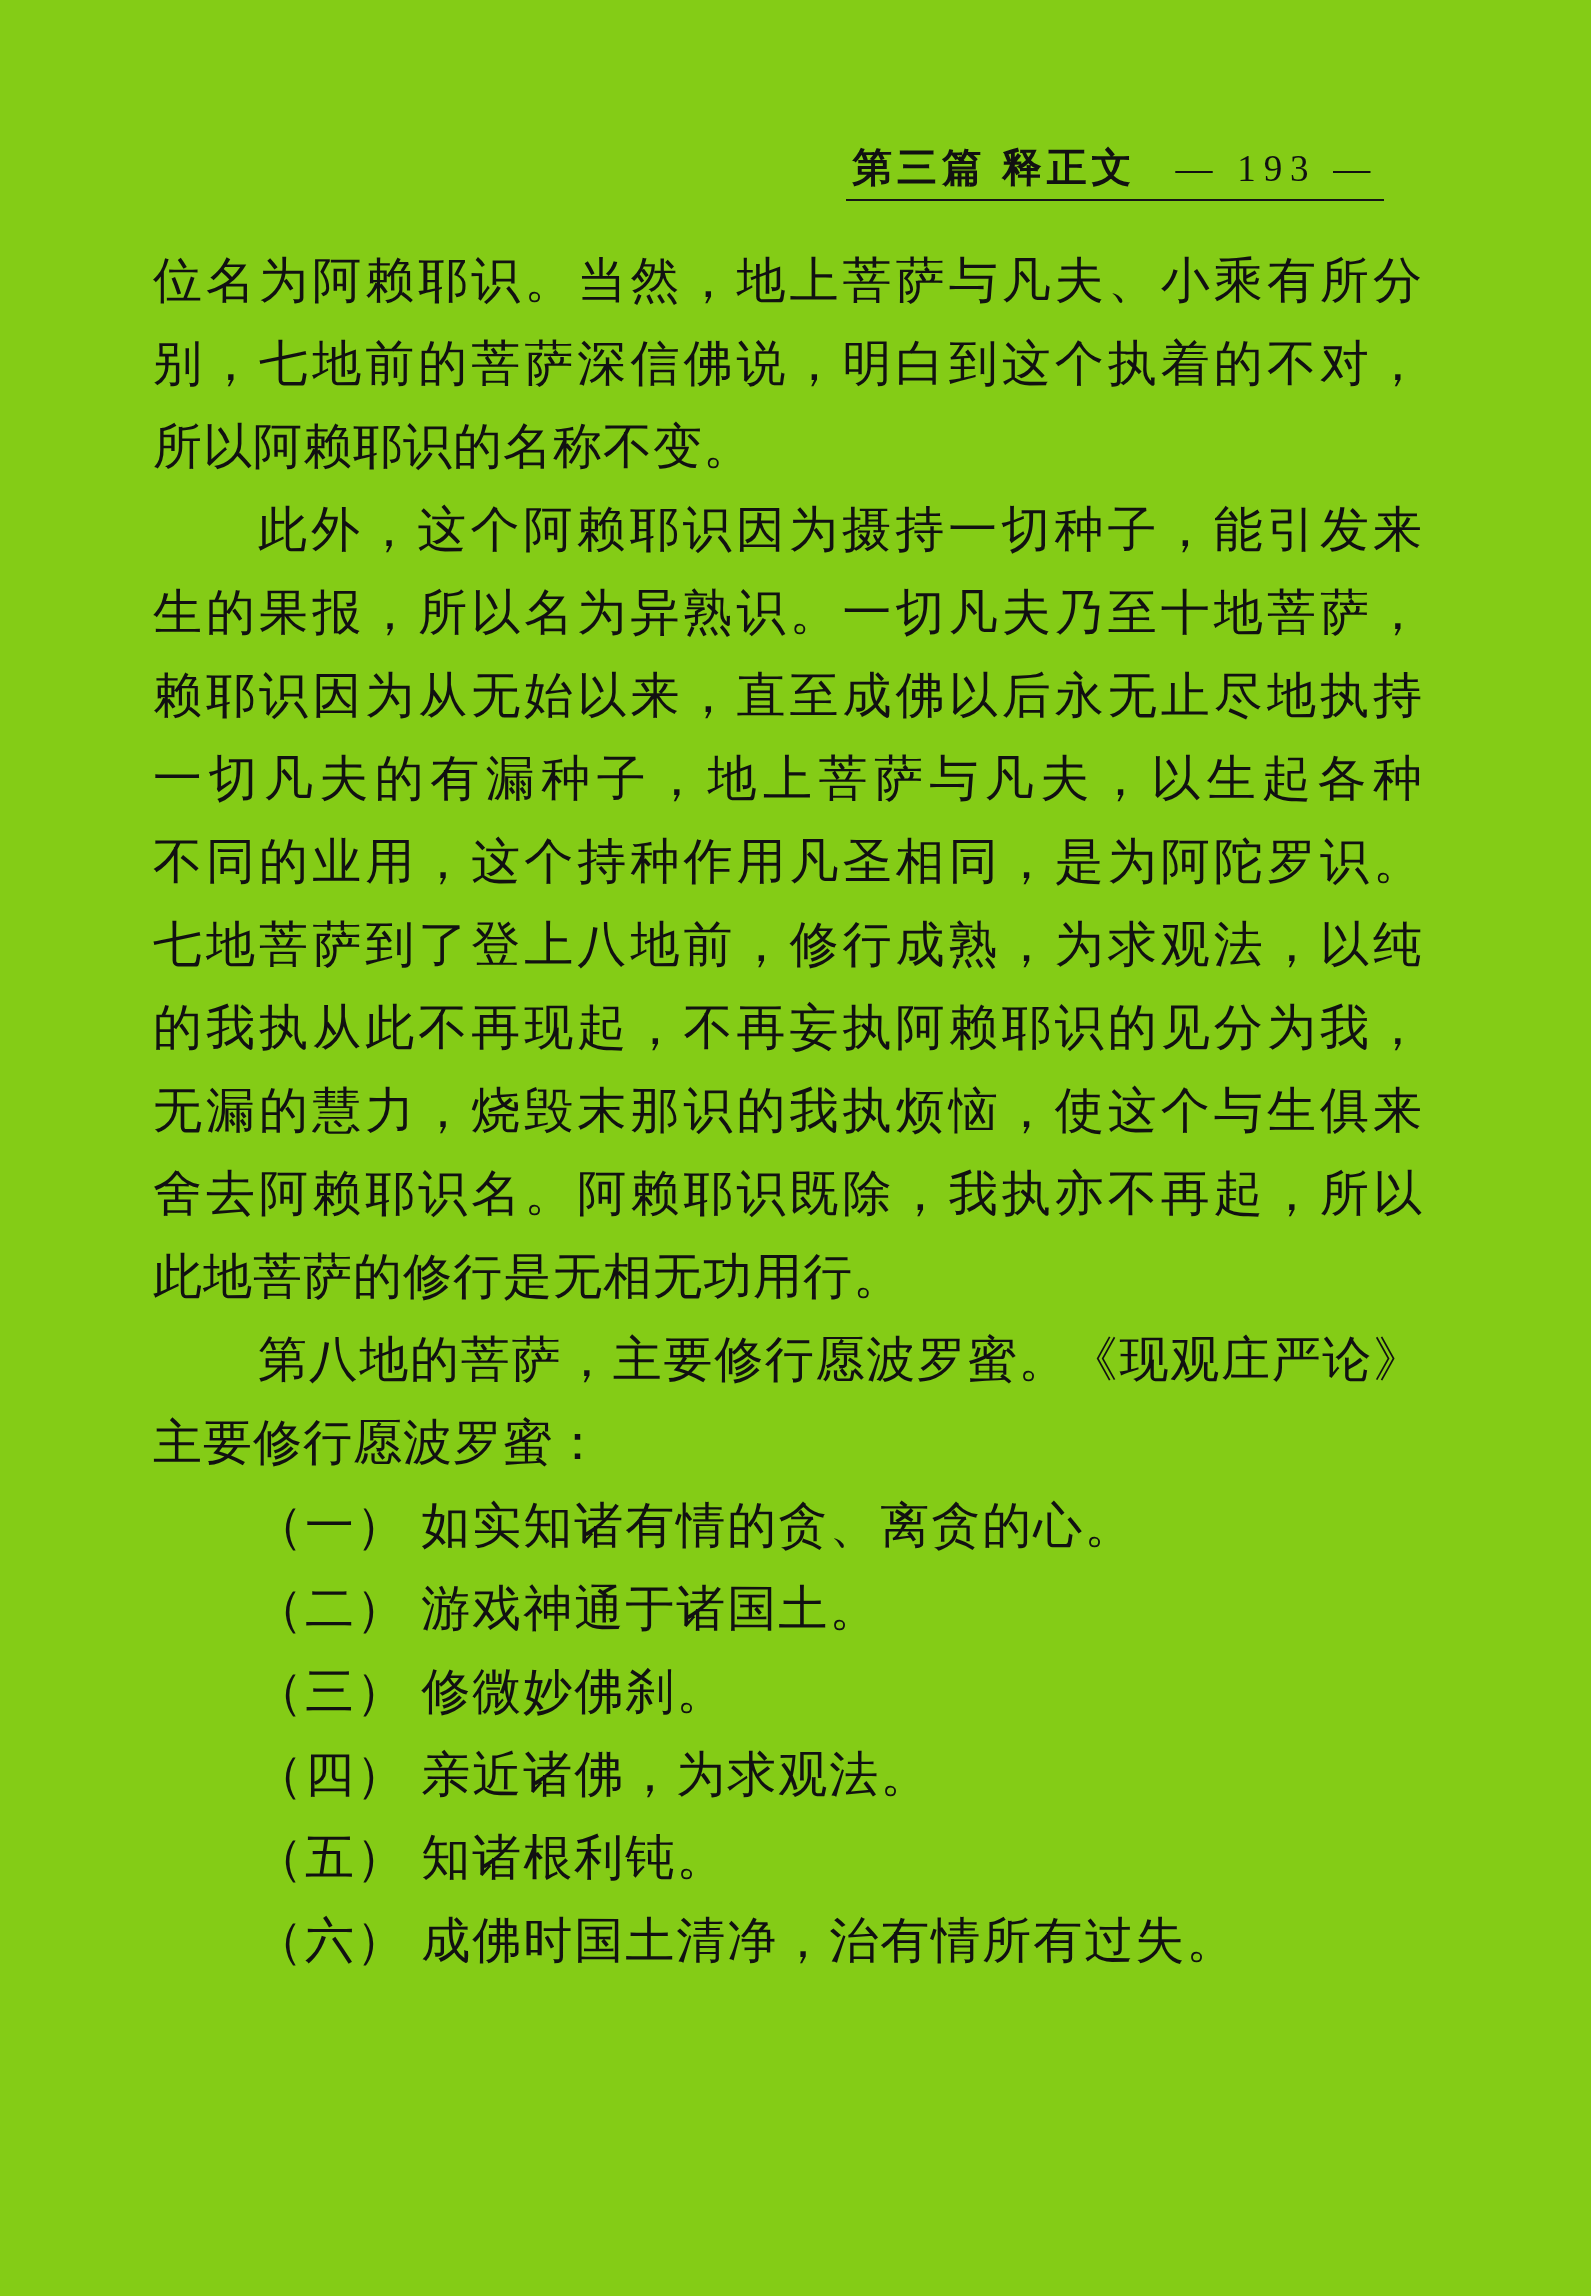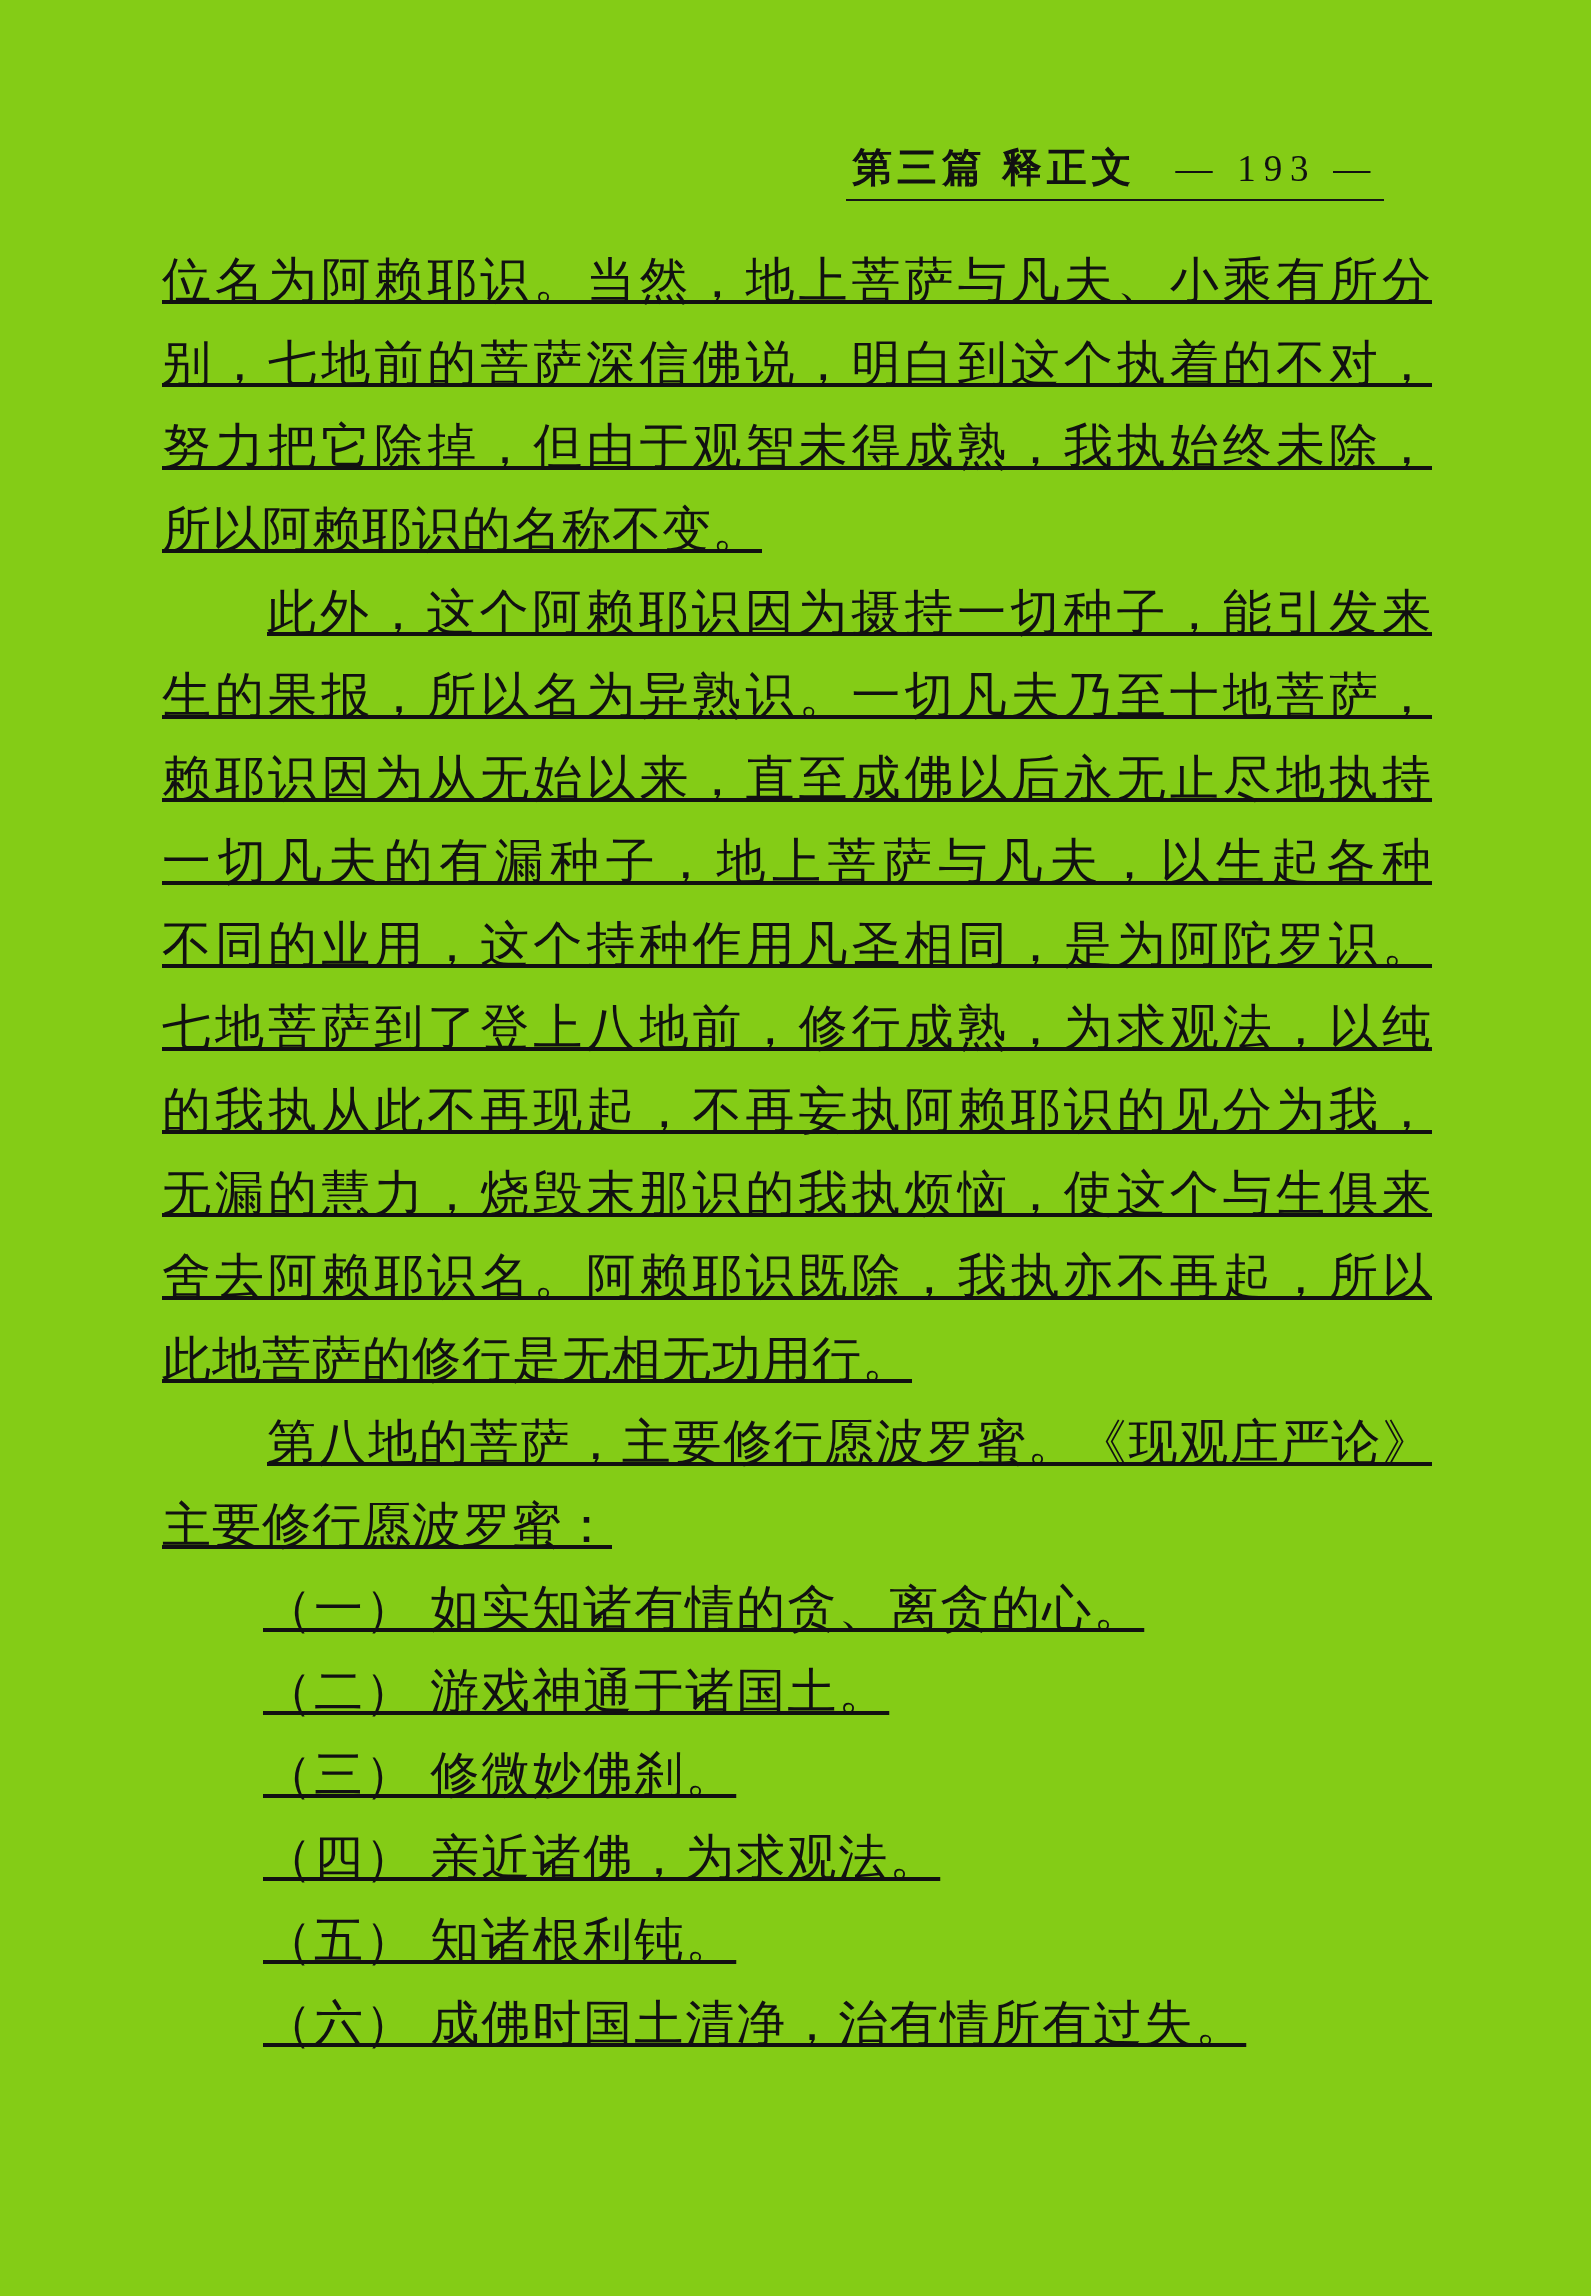--- a/index.html
+++ b/index.html
@@ -29,25 +29,24 @@
     letter-spacing: 4.9px;
   }
   .running-head .head-page {
     font-size: 37px;
     margin-left: 39px;
     letter-spacing: 7.8px;
   }
   
   .text-column {
     position: absolute;
-    left: 162px;
+    left: 153px;
     top: 239px;
     width: 1270px;
     font-size: 49px;
-    text-decoration: underline;
   }
   .line {
     height: 83px;
     line-height: 83px;
     letter-spacing: 1px;
   }
   
   .just {
     text-align: justify;
     text-align-last: justify;
@@ -62,21 +61,20 @@
 
 <div class="page">
 
   <div class="running-head">
     <span class="head-title">第三篇 释正文</span><span class="head-page">— 193 —</span>
   </div>
 
   <div class="text-column">
     <div class="line just">位名为阿赖耶识。当然，地上菩萨与凡夫、小乘有所分</div>
     <div class="line just">别，七地前的菩萨深信佛说，明白到这个执着的不对，</div>
-    <div class="line just">努力把它除掉，但由于观智未得成熟，我执始终未除，</div>
     <div class="line">所以阿赖耶识的名称不变。</div>
     <div class="line just indent">此外，这个阿赖耶识因为摄持一切种子，能引发来</div>
     <div class="line just">生的果报，所以名为异熟识。一切凡夫乃至十地菩萨，</div>
     <div class="line just">赖耶识因为从无始以来，直至成佛以后永无止尽地执持</div>
     <div class="line just">一切凡夫的有漏种子，地上菩萨与凡夫，以生起各种</div>
     <div class="line just">不同的业用，这个持种作用凡圣相同，是为阿陀罗识。</div>
     <div class="line just">七地菩萨到了登上八地前，修行成熟，为求观法，以纯</div>
     <div class="line just">的我执从此不再现起，不再妄执阿赖耶识的见分为我，</div>
     <div class="line just">无漏的慧力，烧毁末那识的我执烦恼，使这个与生俱来</div>
     <div class="line just">舍去阿赖耶识名。阿赖耶识既除，我执亦不再起，所以</div>

